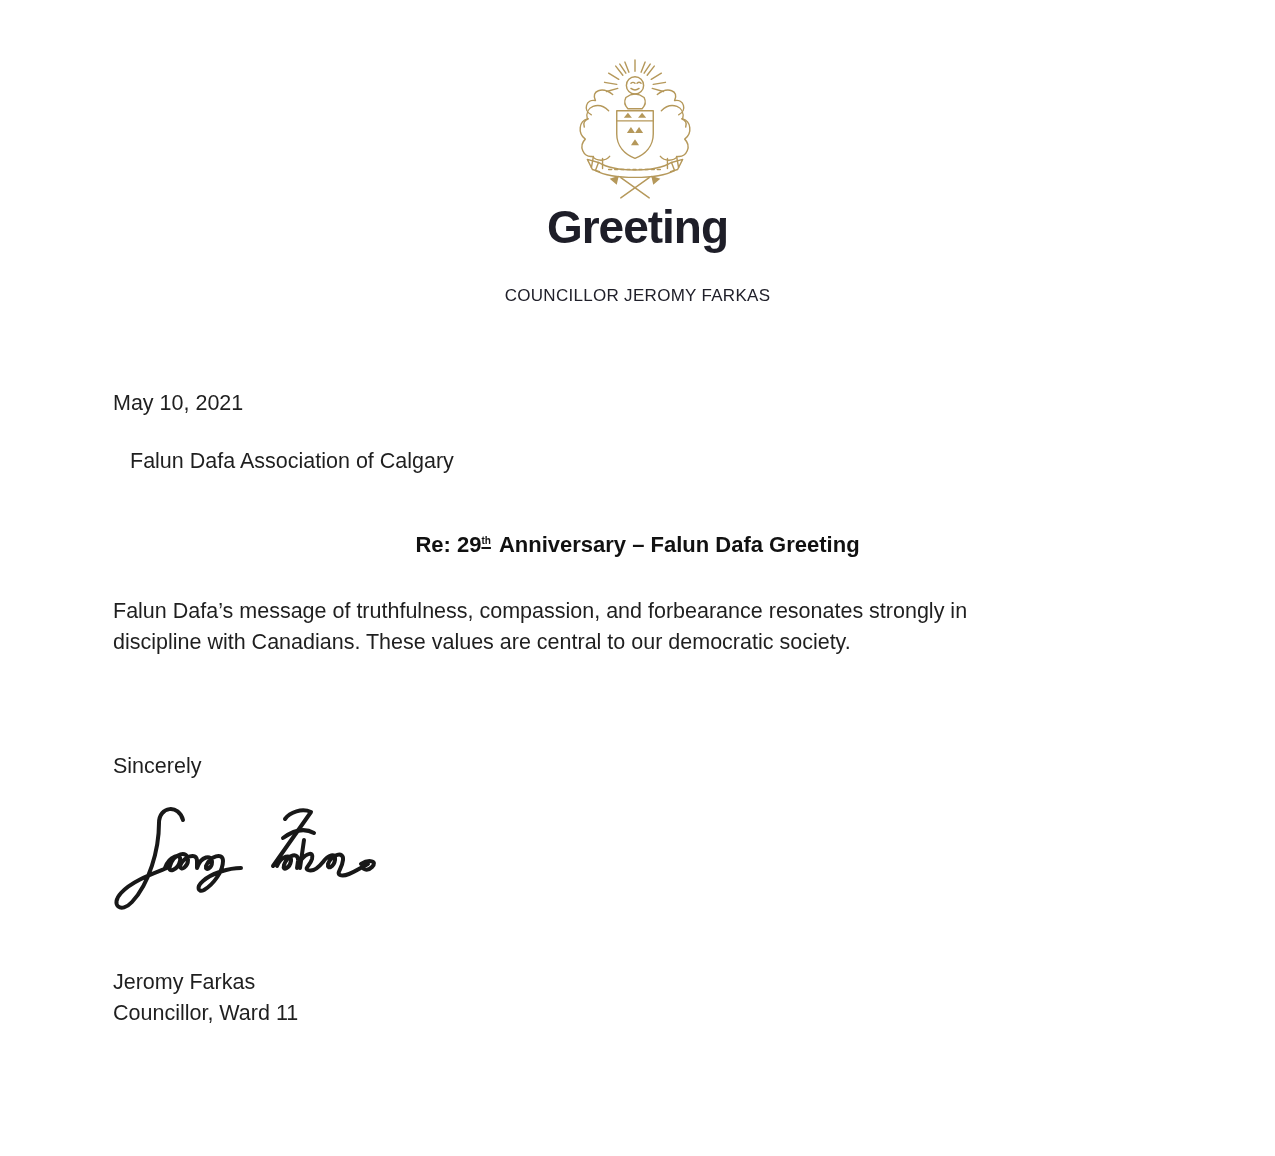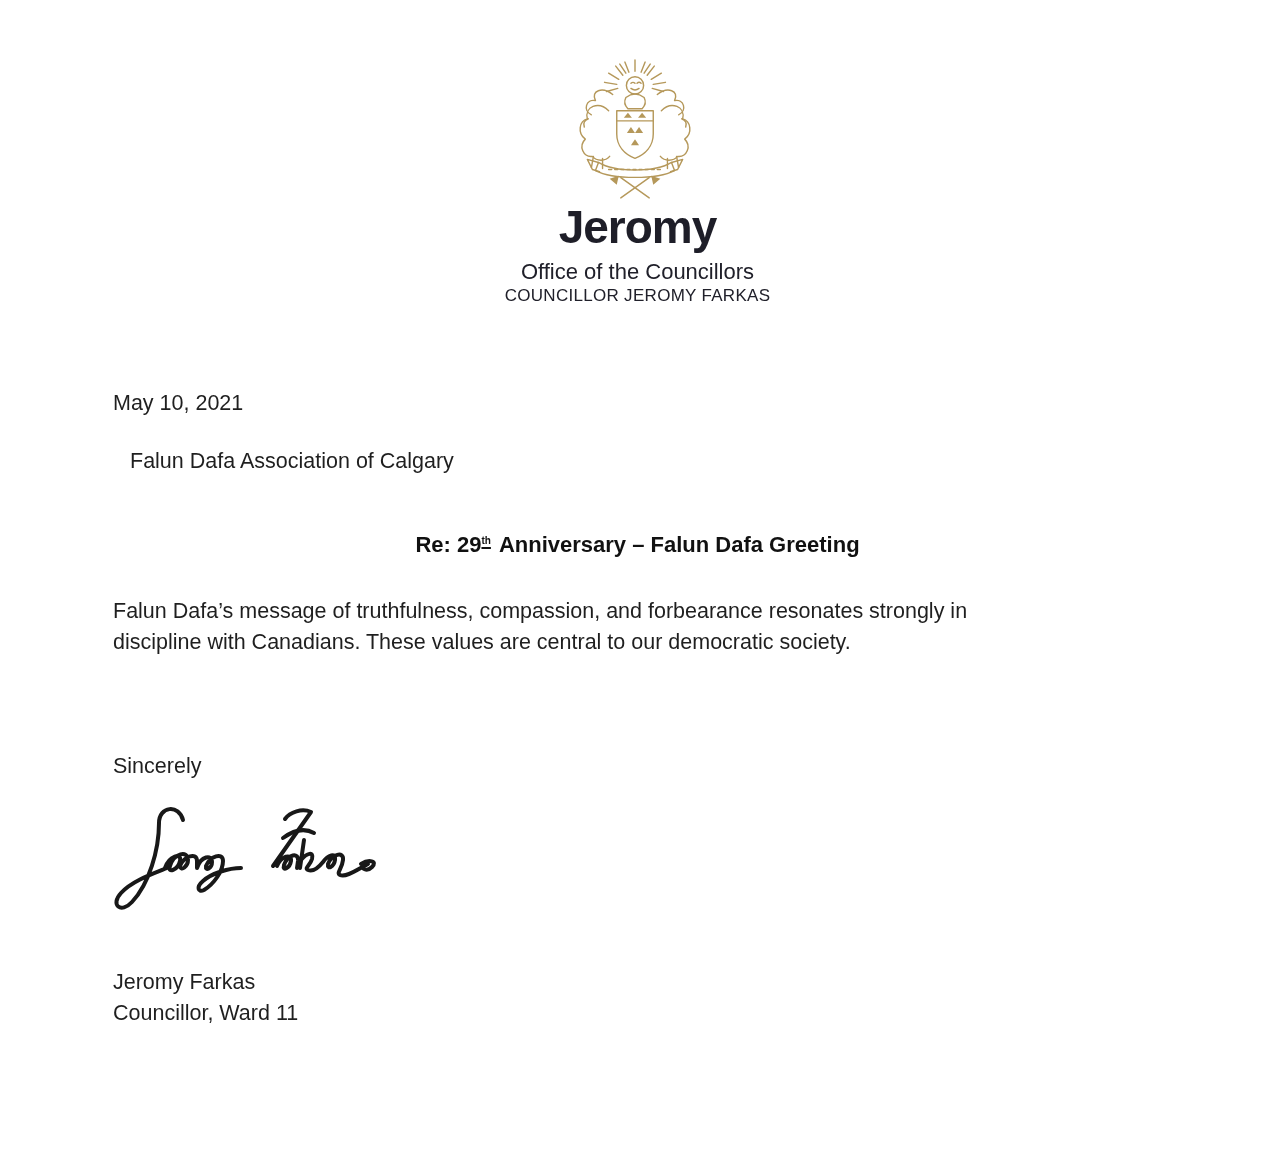--- a/index.html
+++ b/index.html
@@ -104,22 +104,21 @@
       <path d="M30,103 l-11,-3 5,10 7,2 M102,103 l11,-3 -5,10 -7,2"></path>
       <path d="M40,110 h52" stroke-dasharray="3,3"></path>
     </g>
 
     <g>
       <path d="M52,118 L80,138 M80,118 L52,138"></path>
       <path d="M50,116 l-9,3 7,6 z M82,116 l9,3 -7,6 z" fill="#b5985a" stroke="none"></path>
     </g>
   </svg>
 
-  <div class="abs wordmark">Jeromy</div>
-  <div class="abs office-line">Office of the Councillors</div>
+  <div class="abs wordmark">Greeting</div>
   <div class="abs councillor-line">COUNCILLOR JEROMY FARKAS</div>
 
   <div class="abs date">May 10, 2021</div>
   <div class="abs recipient">Falun Dafa Association of Calgary</div>
 
   <div class="abs subject">
     <span class="u">Re: 29</span><sup>th</sup><span class="gap"></span><span class="u">Anniversary – Falun Dafa Greeting</span>
   </div>
 
   <div class="abs body-text">

